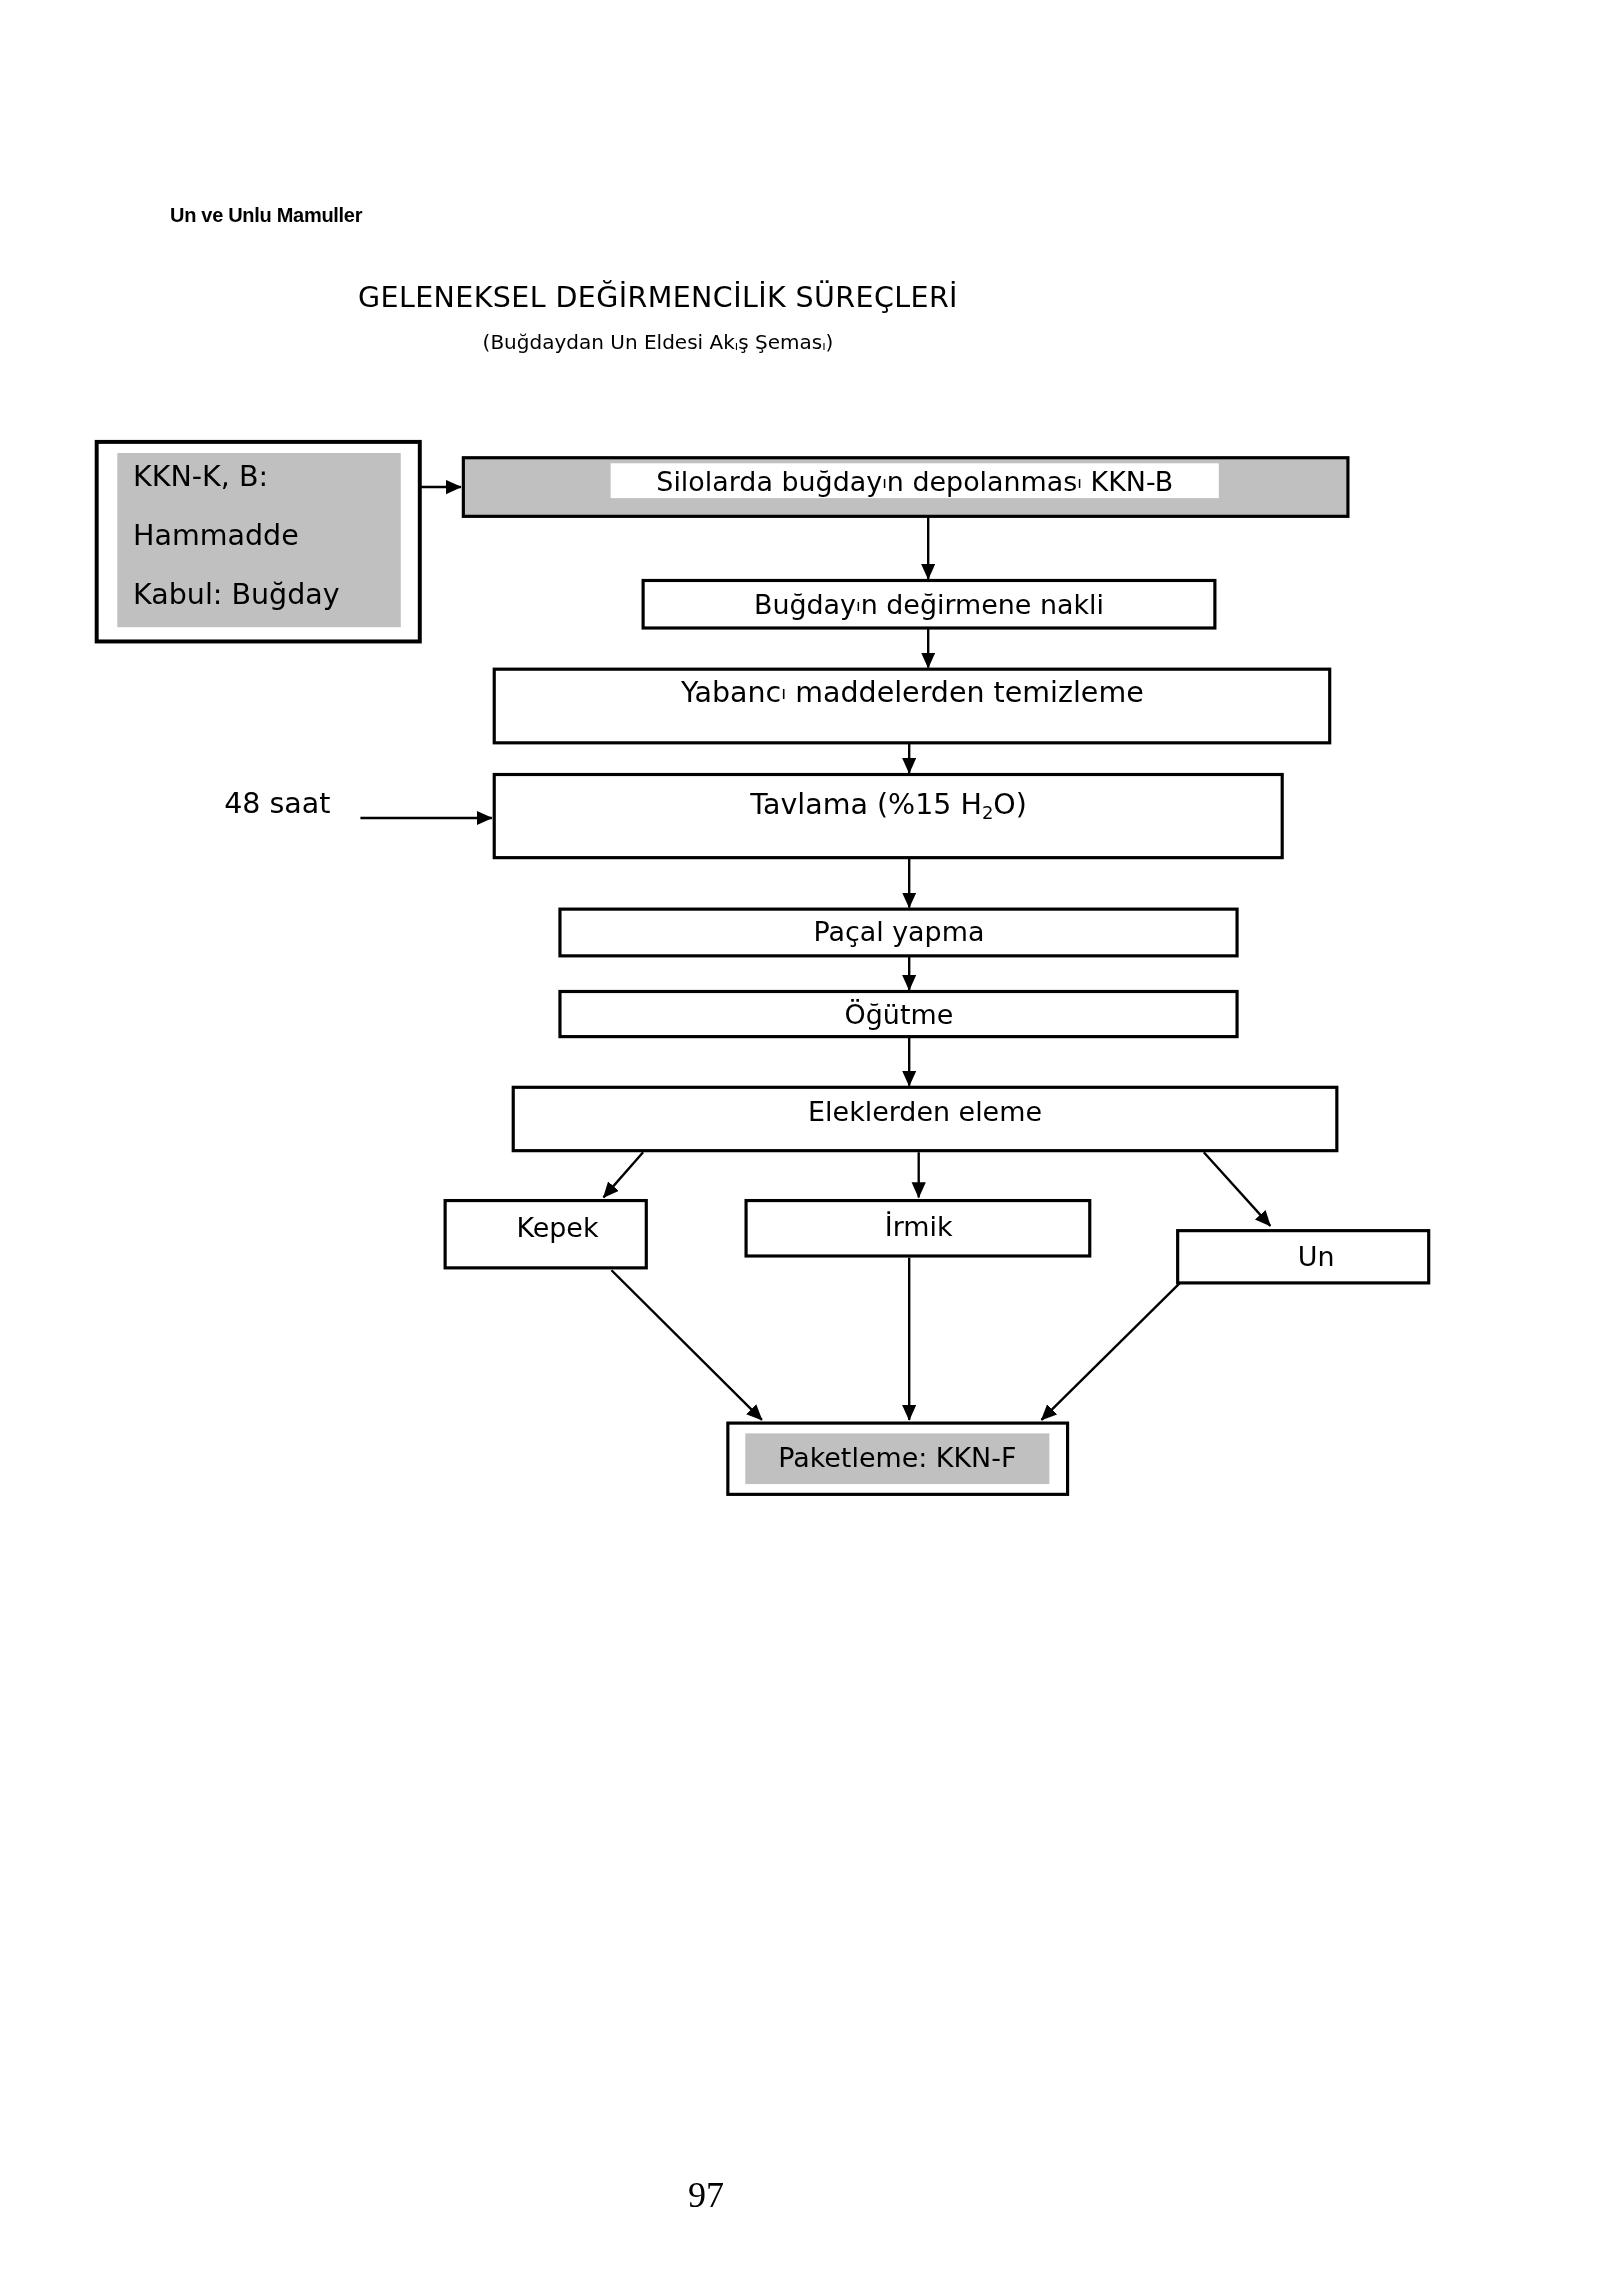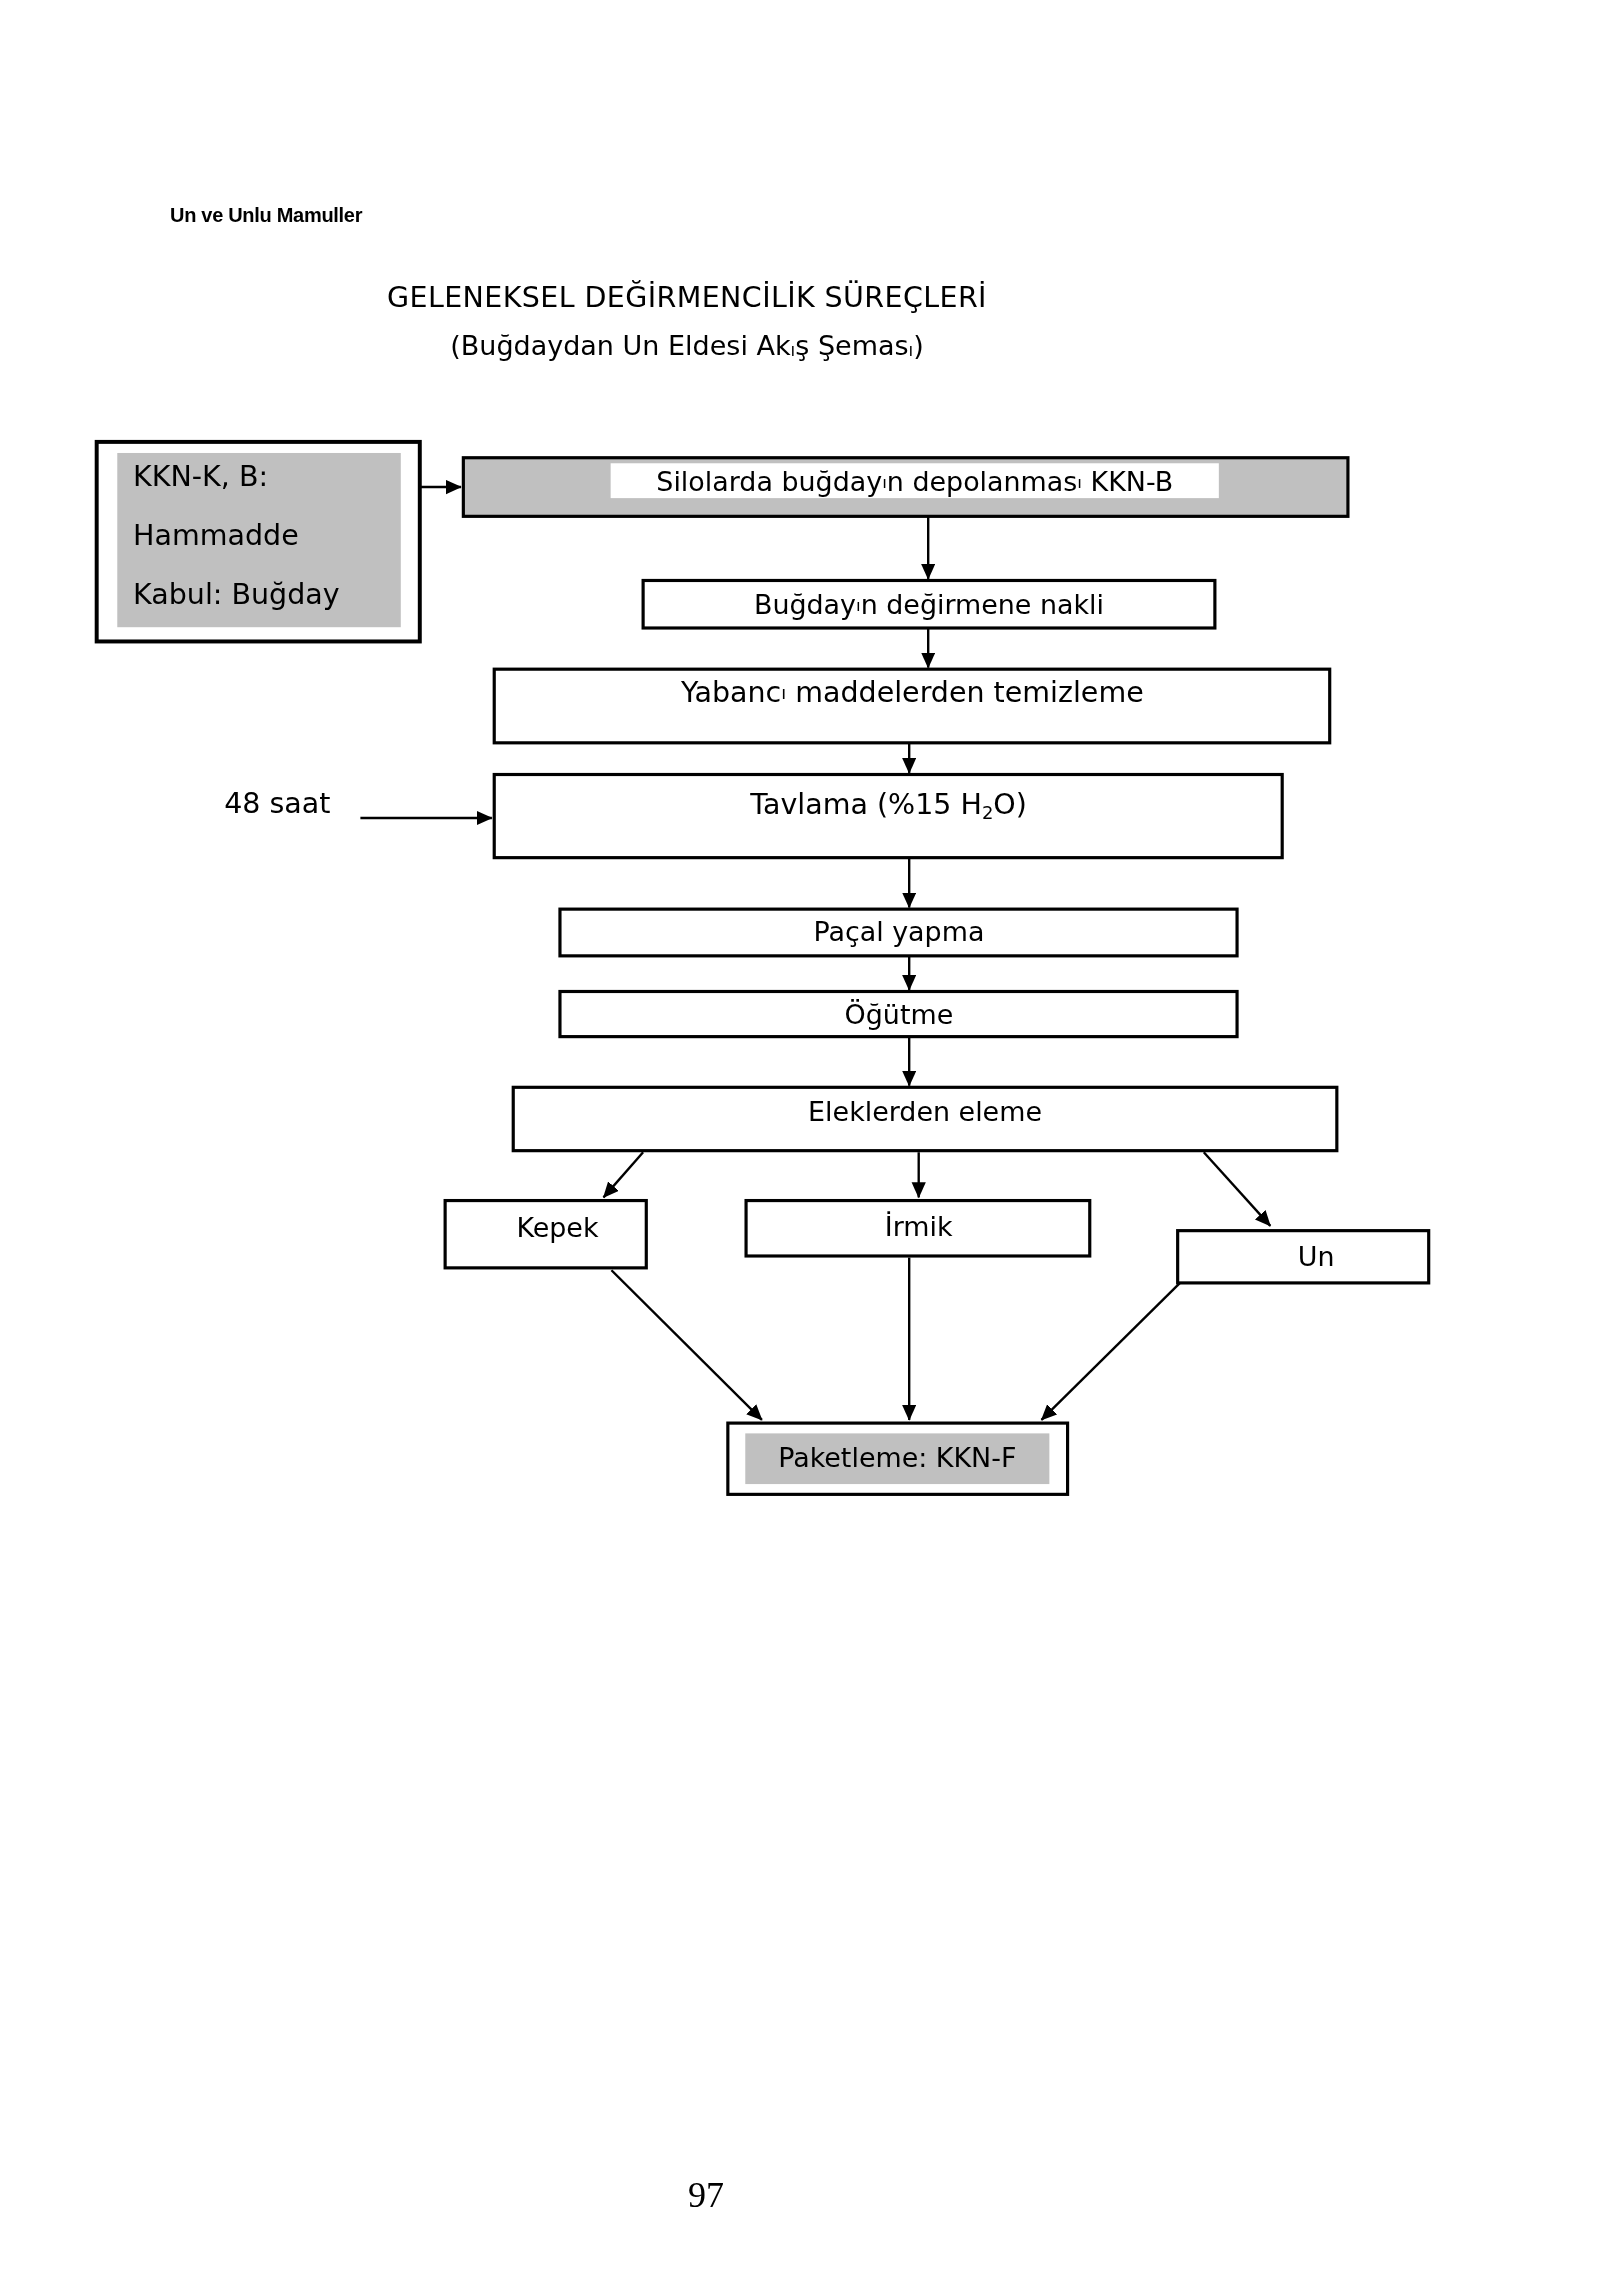--- a/index.html
+++ b/index.html
@@ -36,30 +36,29 @@
   
   .doc-title,
   .doc-subtitle {
     position: absolute;
     width: 1316px;
     left: 0;
     text-align: center;
     color: #000;
     font-family: "DejaVu Sans", sans-serif;
     white-space: nowrap;
-    padding-left: 29px;
   }
   .doc-title {
     top: 281px;
     font-size: 28.5px;
     letter-spacing: 0.4px;
   }
   .doc-subtitle {
     top: 330px;
-    font-size: 27px;
+    font-size: 20px;
   }
   .doc-subtitle .dotless { font-size: 0.62em; vertical-align: -0.07em; }
 
   
   .page-number {
     position: absolute;
     left: 0;
     top: 2174px;
     width: 1412px;
     text-align: center;

